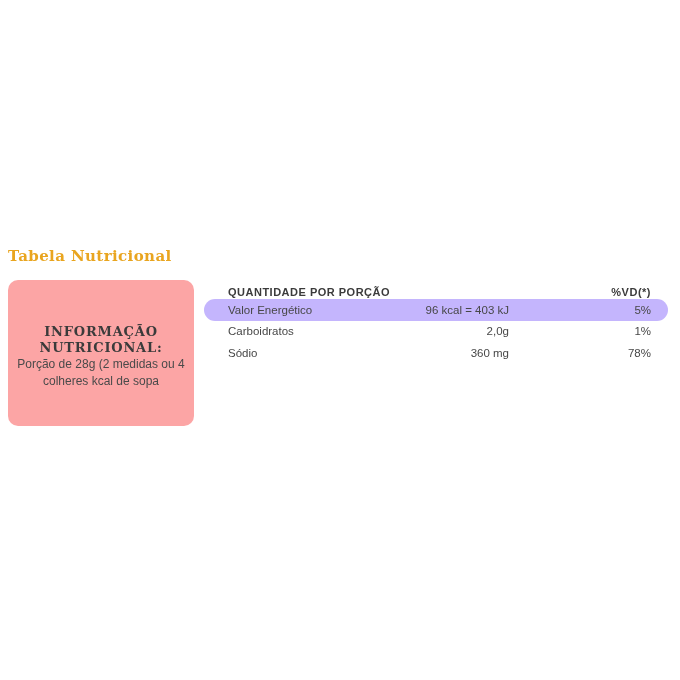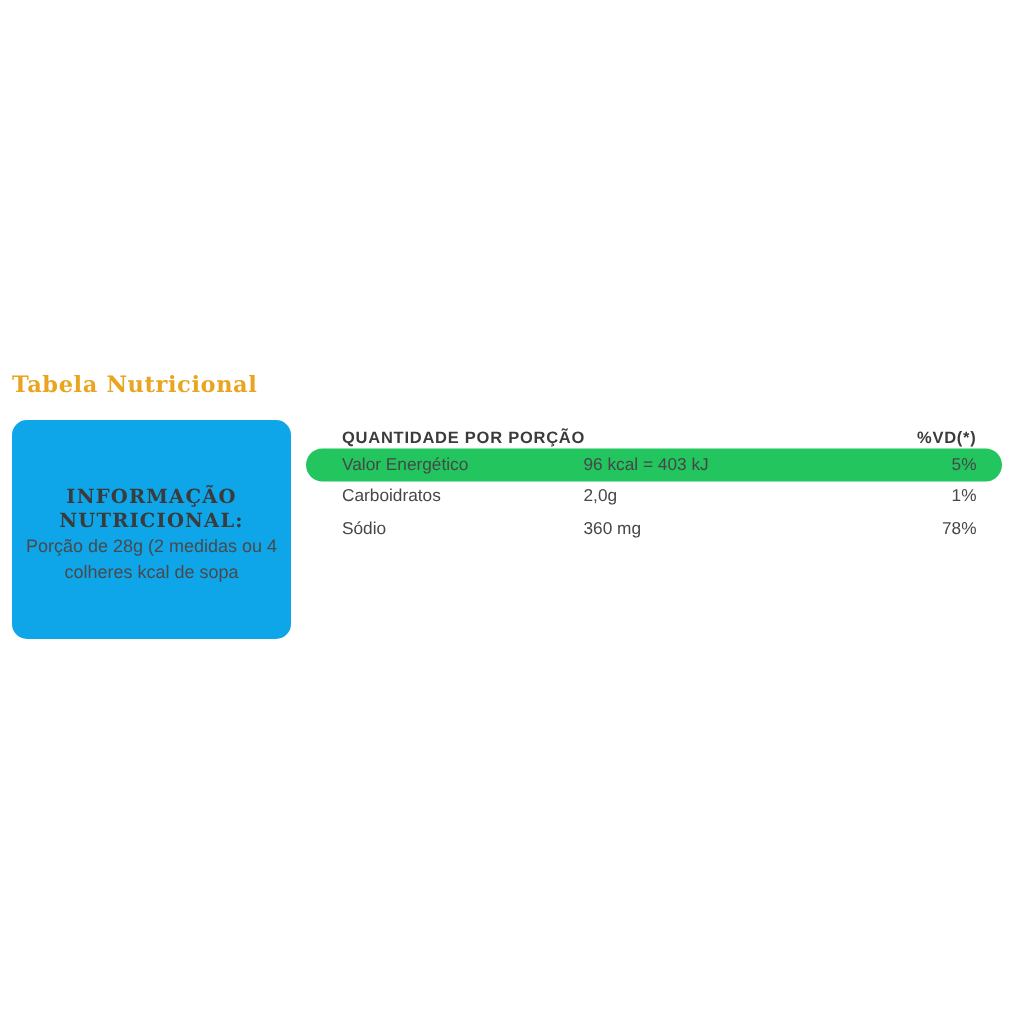--- a/index.html
+++ b/index.html
@@ -22,21 +22,21 @@
     letter-spacing: 0.4px;
     color: #E9A51F;
   }
 
   .info-box {
     position: absolute;
     left: 8px;
     top: 280px;
     width: 186px;
     height: 146px;
-    background: #0ea5e9;
+    background: #fca5a5;
     border-radius: 10px;
     text-align: center;
     padding-top: 44px;
   }
   .info-title {
     font-family: "DejaVu Serif", serif;
     font-weight: 700;
     font-size: 13px;
     letter-spacing: 0.8px;
     line-height: 16px;
@@ -69,23 +69,23 @@
   }
   .row {
     display: grid;
     grid-template-columns: 185px 120px 1fr;
     align-items: center;
     height: 21.5px;
     border-radius: 11px;
     font-size: 11.5px;
     color: #474747;
   }
-  .row.alt { background: #22c55e; }
+  .row.alt { background: #c4b5fd; }
   .row .nutrient { padding-left: 24px; text-align: left; }
-  .row .amount  { text-align: left; }
+  .row .amount  { text-align: right; }
   .row .dv      { text-align: right; padding-right: 17px; }
 </style>
 </head>
 <body>
 
 <div class="canvas">
 
   <h1 class="section-heading">Tabela Nutricional</h1>
 
   <div class="info-box">

